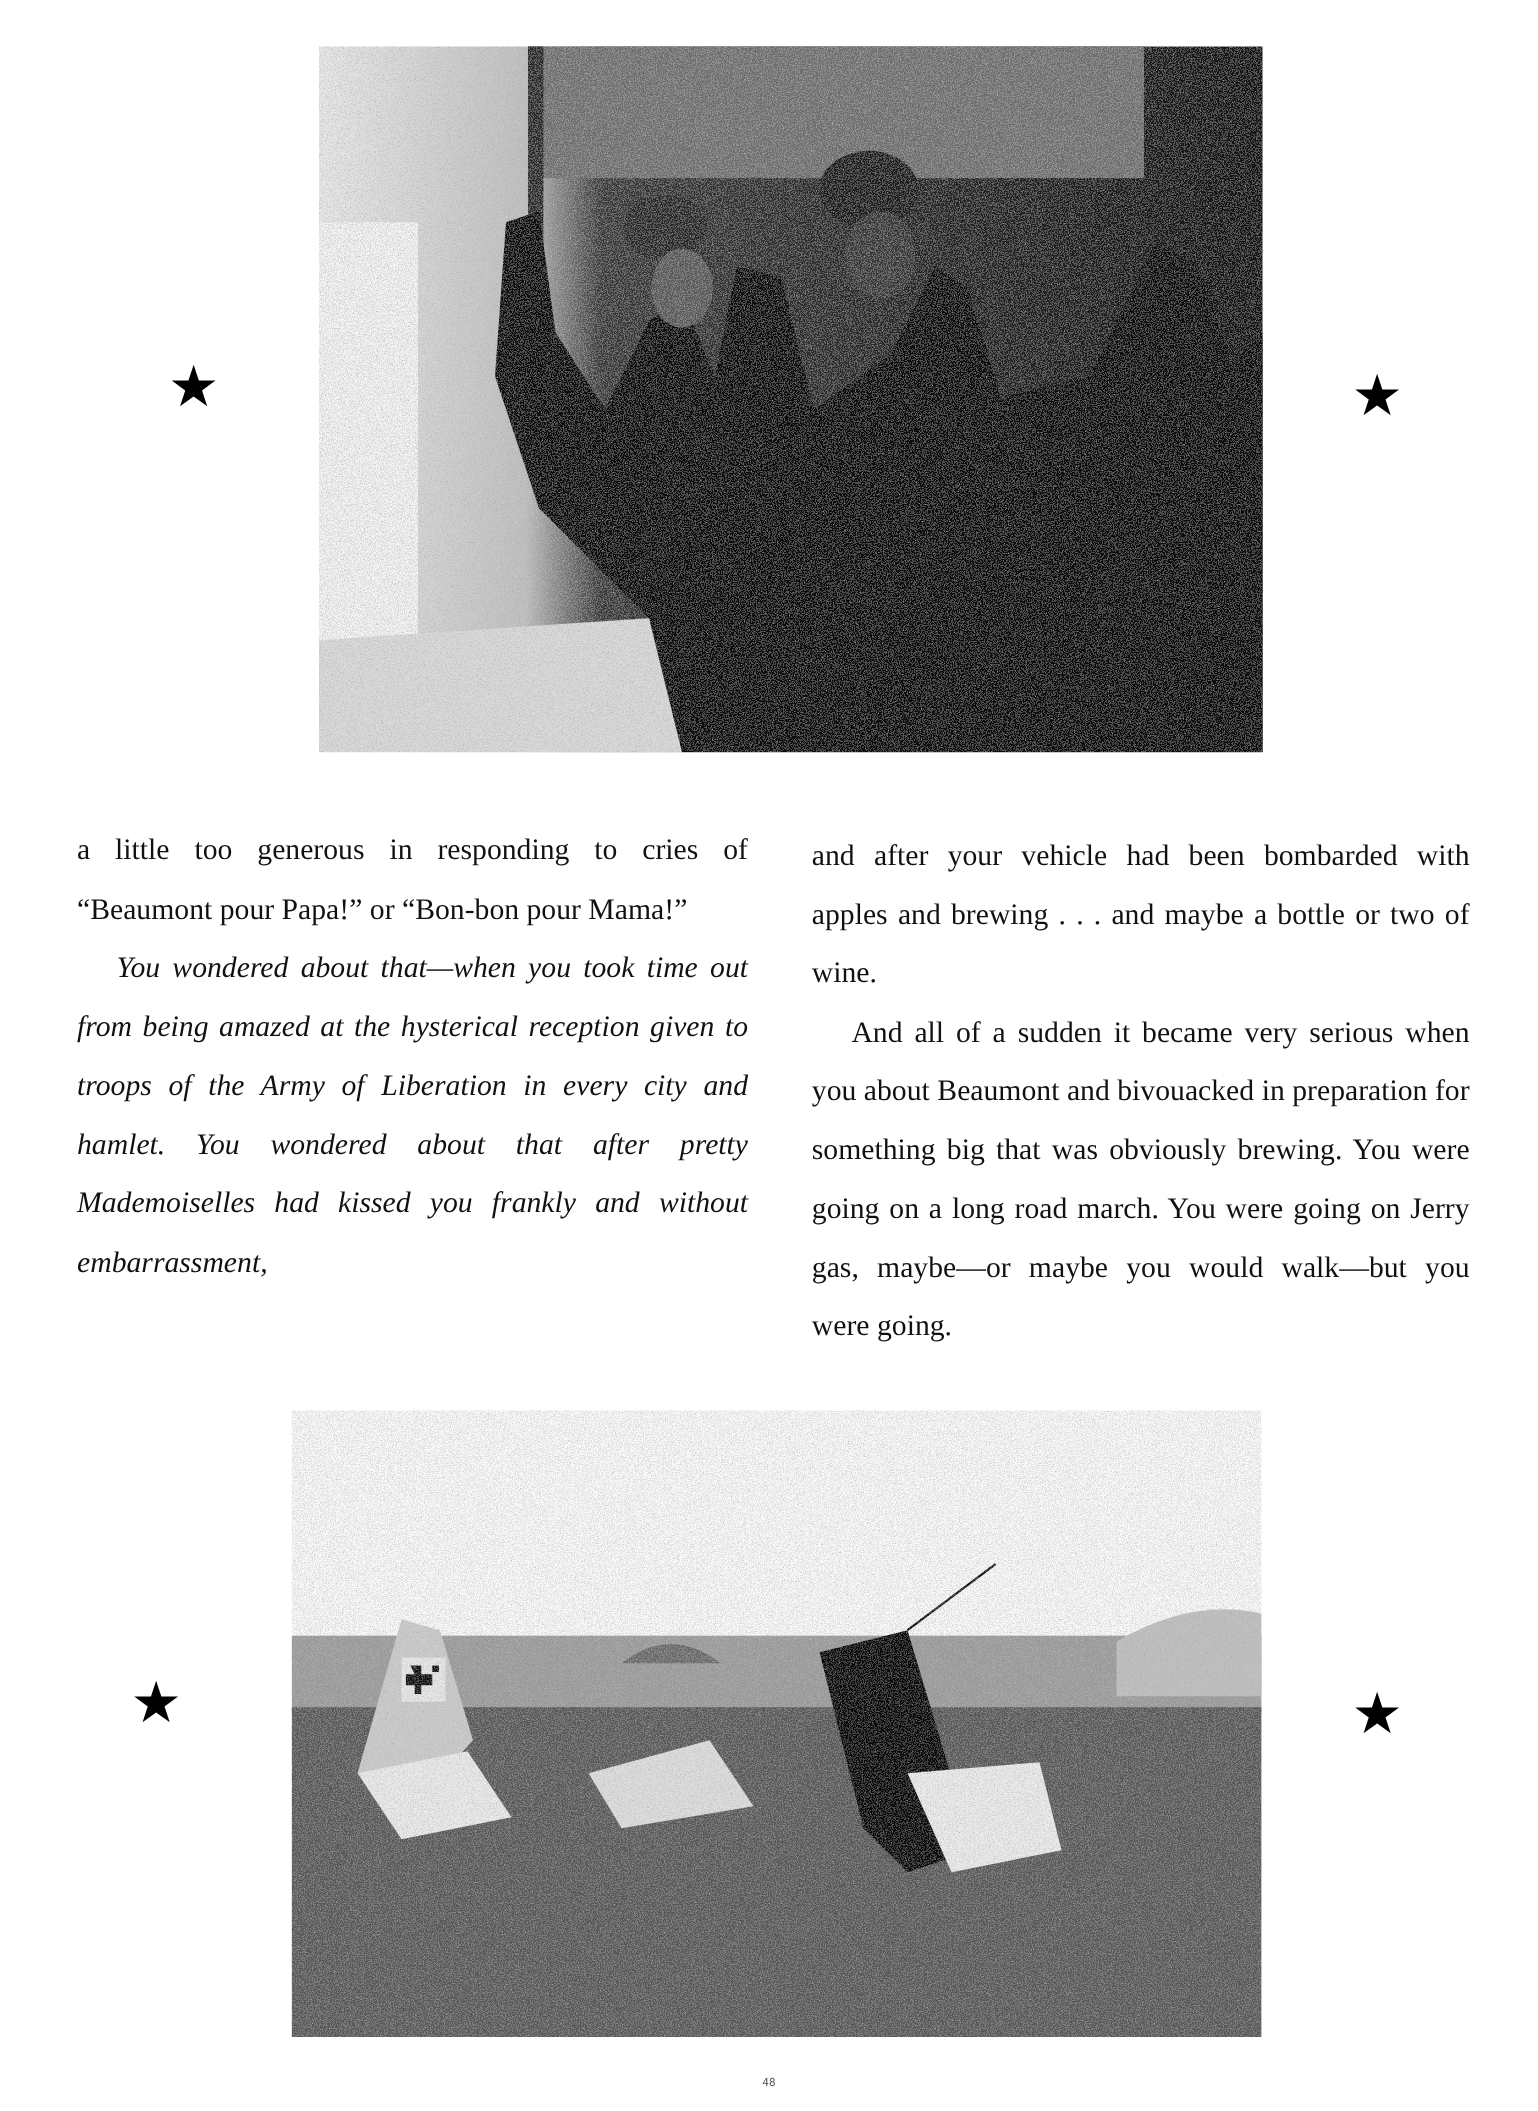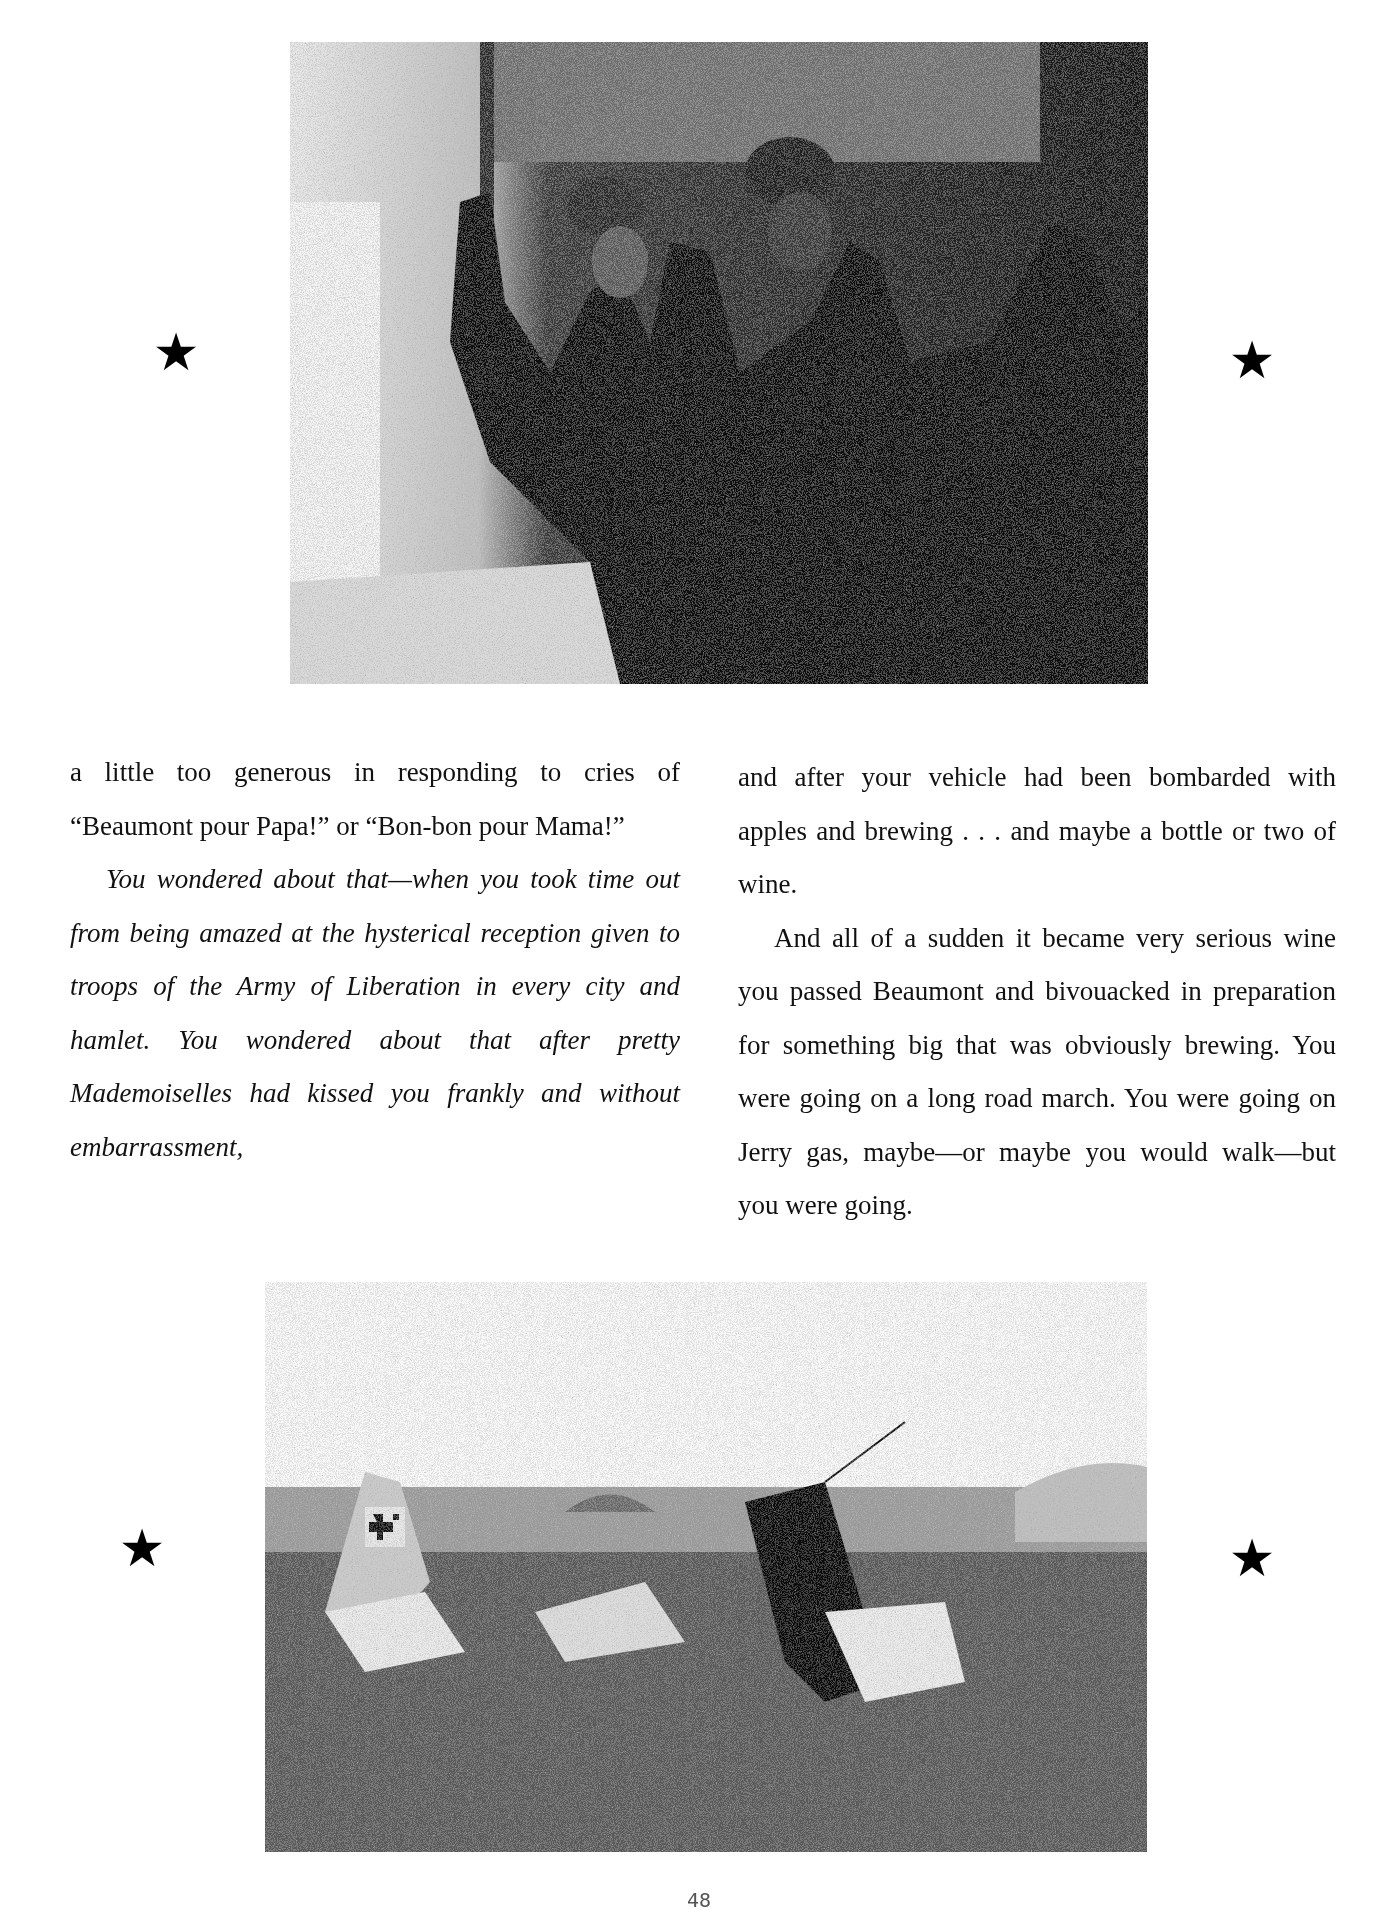--- a/index.html
+++ b/index.html
@@ -7,21 +7,21 @@
          font-family: "Liberation Serif", "DejaVu Serif", serif; color: #111; }
   .photo { position: absolute; overflow: hidden; }
   .photo svg { display: block; width: 100%; height: 100%; }
   .star { position: absolute; font-size: 52px; line-height: 1; color: #000;
           font-family: "DejaVu Sans", sans-serif; transform: translate(-50%, -50%); }
   .col { position: absolute; font-size: 27px; line-height: 53.5px; text-align: justify; }
   .col p { margin: 0; }
   .col p.indent { text-indent: 36px; }
   .col p.cont { text-indent: 0; }
   .page-number { position: absolute; left: 0; width: 1398px; top: 1888px; text-align: center;
-                 font-family: "DejaVu Sans Mono", monospace; font-size: 20px; color: #555; }
+                 font-family: "DejaVu Sans Mono", monospace; font-size: 10px; color: #555; }
 </style>
 </head>
 <body>
 
 <div class="photo" style="left:290px; top:42px; width:858px; height:642px;" title="Soldiers with hands raised in surrender">
   <svg viewBox="0 0 858 642" preserveAspectRatio="none">
     <defs>
       <filter id="grain1" x="0" y="0" width="100%" height="100%">
         <feTurbulence type="fractalNoise" baseFrequency="0.9" numOctaves="2" seed="3" result="n"></feTurbulence>
         <feColorMatrix type="saturate" values="0"></feColorMatrix>
@@ -58,21 +58,21 @@
 <span class="star" style="left:176px; top:352px;">★</span>
 <span class="star" style="left:1252px; top:360px;">★</span>
 
 <div class="col" style="left:70px; top:746px; width:610px;">
   <p class="cont">a little too generous in responding to cries of “Beaumont pour Papa!” or “Bon-bon pour Mama!”</p>
   <p class="indent" style="margin-top:0;font-style:italic;">You wondered about that—when you took time out from being amazed at the hysterical reception given to troops of the Army of Liber­ation in every city and hamlet.  You wondered about that after pretty Mademoiselles had kissed you frankly and without embarrassment,</p>
 </div>
 
 <div class="col" style="left:738px; top:751px; width:598px;">
   <p class="cont">and after your vehicle had been bombarded with apples and brewing . . . and maybe a bottle or two of wine.</p>
-  <p class="indent">And all of a sudden it became very serious wine you passed Beaumont and bivouacked in preparation for something big that was obvi­ously brewing.  You were going on a long road march.  You were going on Jerry gas, maybe—or maybe you would walk—but you were going.</p>
+  <p class="indent">And all of a sudden it became very serious when you about Beaumont and bivouacked in preparation for something big that was obvi­ously brewing.  You were going on a long road march.  You were going on Jerry gas, maybe—or maybe you would walk—but you were going.</p>
 </div>
 
 <div class="photo" style="left:265px; top:1282px; width:882px; height:570px;" title="Crashed German fighter plane on airfield">
   <svg viewBox="0 0 882 570" preserveAspectRatio="none">
     <defs>
       <filter id="grain2" x="0" y="0" width="100%" height="100%">
         <feTurbulence type="fractalNoise" baseFrequency="0.95" numOctaves="2" seed="7"></feTurbulence>
         <feColorMatrix type="saturate" values="0"></feColorMatrix>
         <feComponentTransfer>
             <feFuncA type="discrete" tableValues="0 0 0.3 0.55"></feFuncA>

